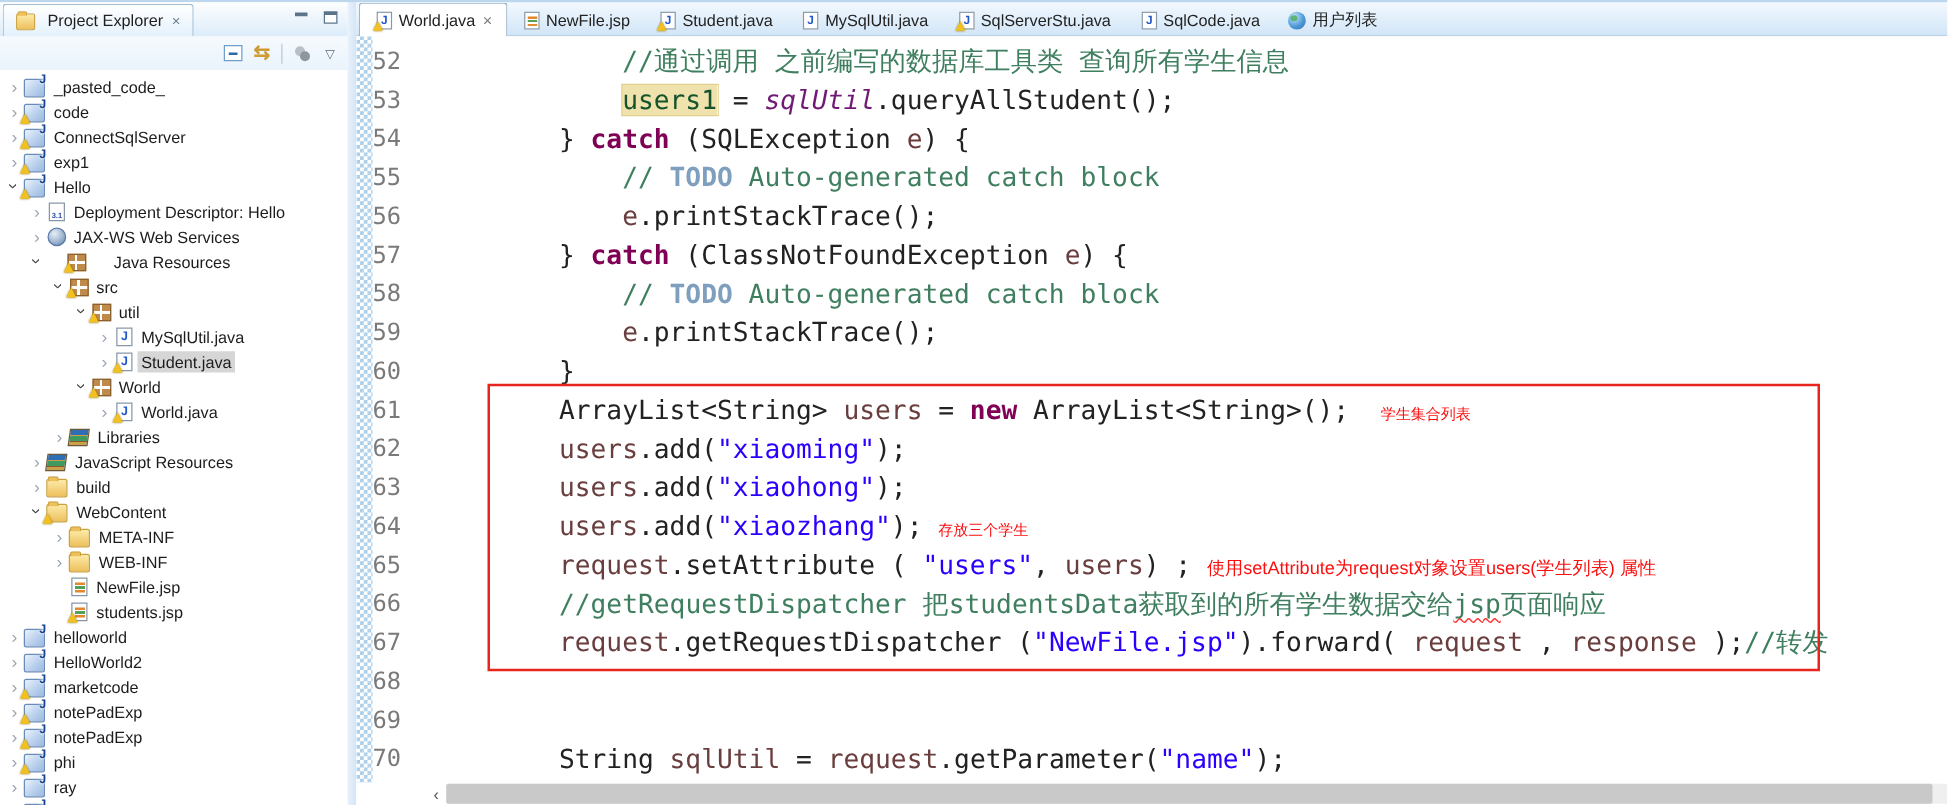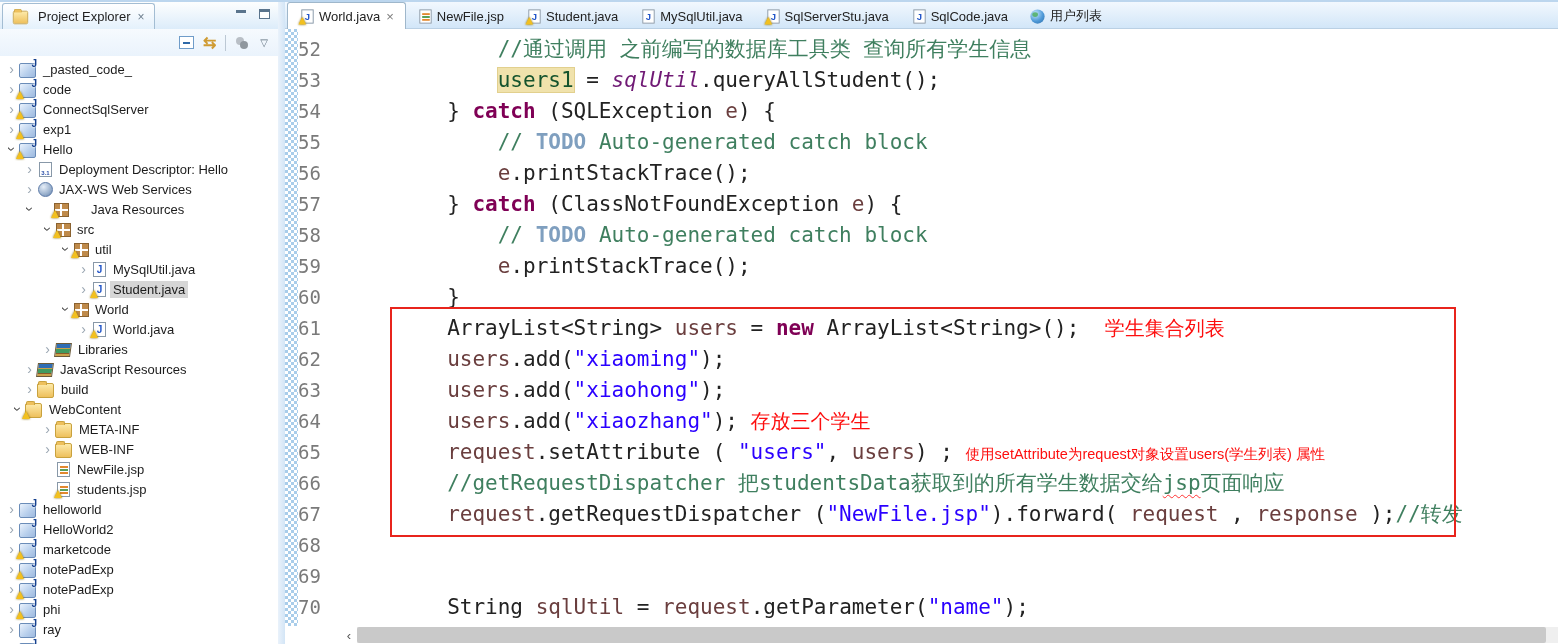--- a/index.html
+++ b/index.html
@@ -97,21 +97,21 @@
          color:#7a7a7a; font-size:19px; }
   .srct { flex:1; }
   .sp { color:#222; }
   .sk { color:#7f0055; font-weight:bold; }
   .ss { color:#2a00ff; }
   .sc { color:#3f7f5f; }
   .st { color:#7f9fbf; font-weight:bold; }
   .sv { color:#6a3e3e; }
   .sf { color:#701a75; font-style:italic; }
   .sh { color:#14532d; background:#f0e2ac; box-shadow:0 0 0 1px #e2d08e; }
-  .sn  { color:#fd0e0e; font-family:"Liberation Sans",sans-serif; font-size:20px; }
+  .sn  { color:#fd0e0e; font-family:"Liberation Sans",sans-serif; font-size:12px; }
   .sn2 { color:#fd0e0e; font-family:"Liberation Sans",sans-serif; font-size:14.5px; }
   .sw { color:#3f7f5f; text-decoration:underline; text-decoration-style:wavy;
         text-decoration-color:#ff3333; text-decoration-thickness:1px; text-underline-offset:4px; }
 
   .redbox { position:absolute; left:105px; top:278px; width:1066px; height:230px;
             border:2px solid #e8241c; pointer-events:none; }
 
   .hscroll { position:absolute; left:56px; right:0; bottom:0; height:18px; background:#fff;
              display:flex; align-items:center; }
   .harrow { width:16px; text-align:center; color:#555; font-size:13px; }
@@ -221,21 +221,21 @@
         <div class="trow" style="padding-left: 22px;">
           <span class="arw collapsed">›</span>
           <span class="ic ic-libs"></span>
           <span class="tlb">JavaScript Resources</span>
         </div>
         <div class="trow" style="padding-left: 22px;">
           <span class="arw collapsed">›</span>
           <span class="ic ic-folder"></span>
           <span class="tlb">build</span>
         </div>
-        <div class="trow" style="padding-left: 10px;">
+        <div class="trow" style="padding-left: 22px;">
           <span class="arw expanded">›</span>
           <span class="ic ic-folder warn"></span>
           <span class="tlb">WebContent</span>
         </div>
         <div class="trow" style="padding-left: 40px;">
           <span class="arw collapsed">›</span>
           <span class="ic ic-folder"></span>
           <span class="tlb">META-INF</span>
         </div>
         <div class="trow" style="padding-left: 40px;">

